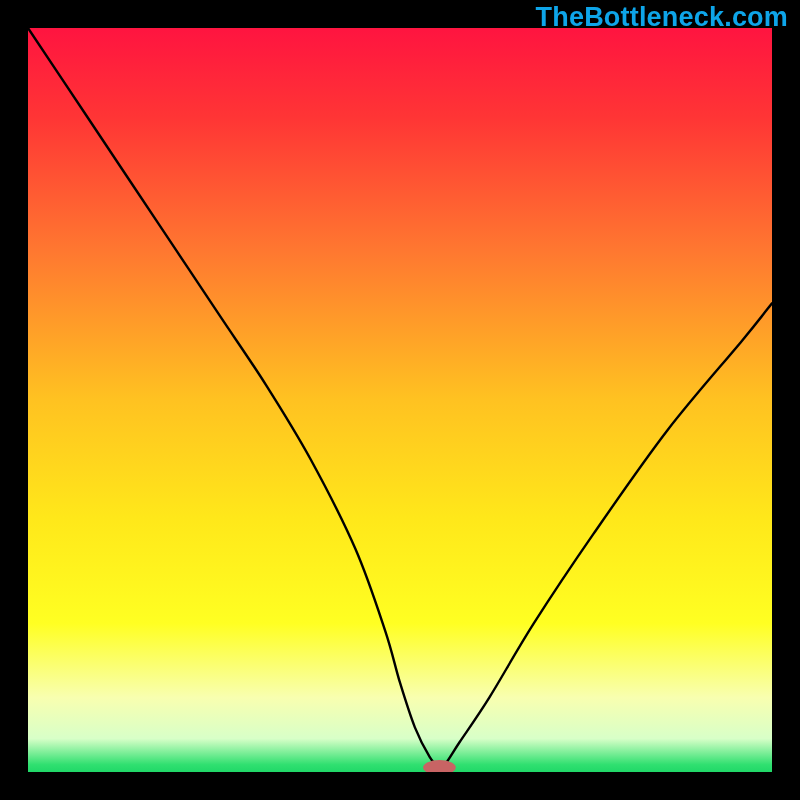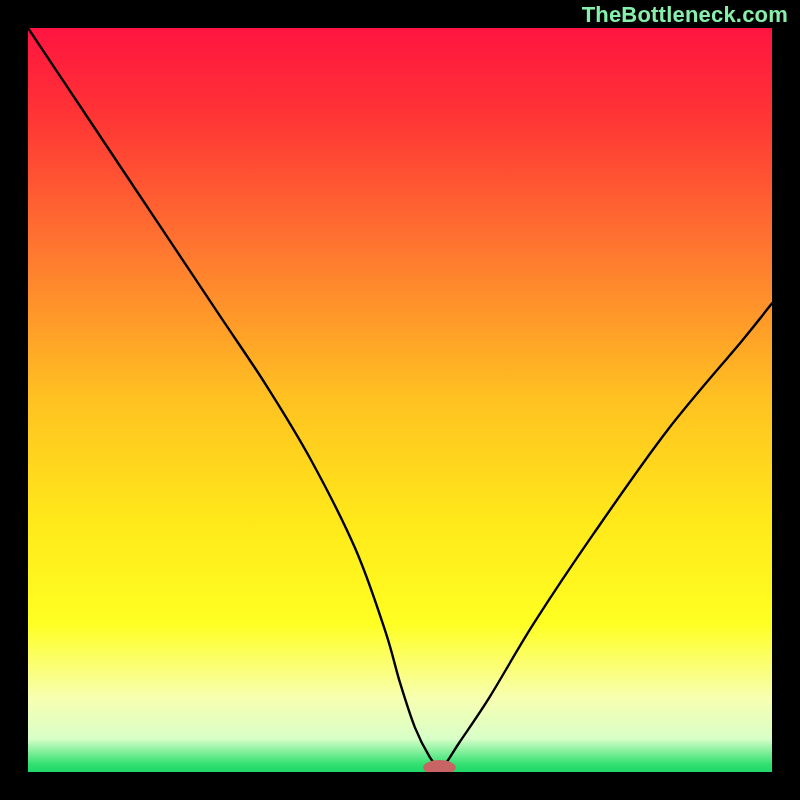--- a/index.html
+++ b/index.html
@@ -14,23 +14,23 @@
     position: relative;
     width: 800px;
     height: 800px;
     background: #000;
   }
   .watermark {
     position: absolute;
     top: 2px;
     right: 12px;
     font-family: Arial, Helvetica, sans-serif;
-    font-size: 22px;
+    font-size: 27px;
     font-weight: 600;
-    color: #86efac;
+    color: #0ea5e9;
     letter-spacing: 0.2px;
   }
   .plot {
     position: absolute;
     left: 28px;
     top: 28px;
     width: 744px;
     height: 744px;
   }
   svg {

